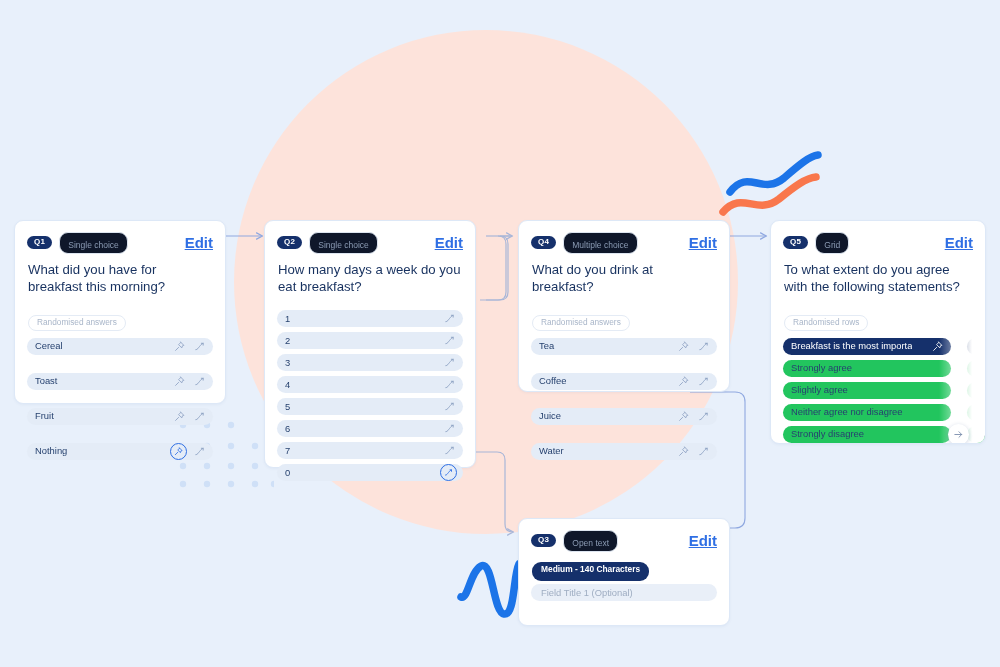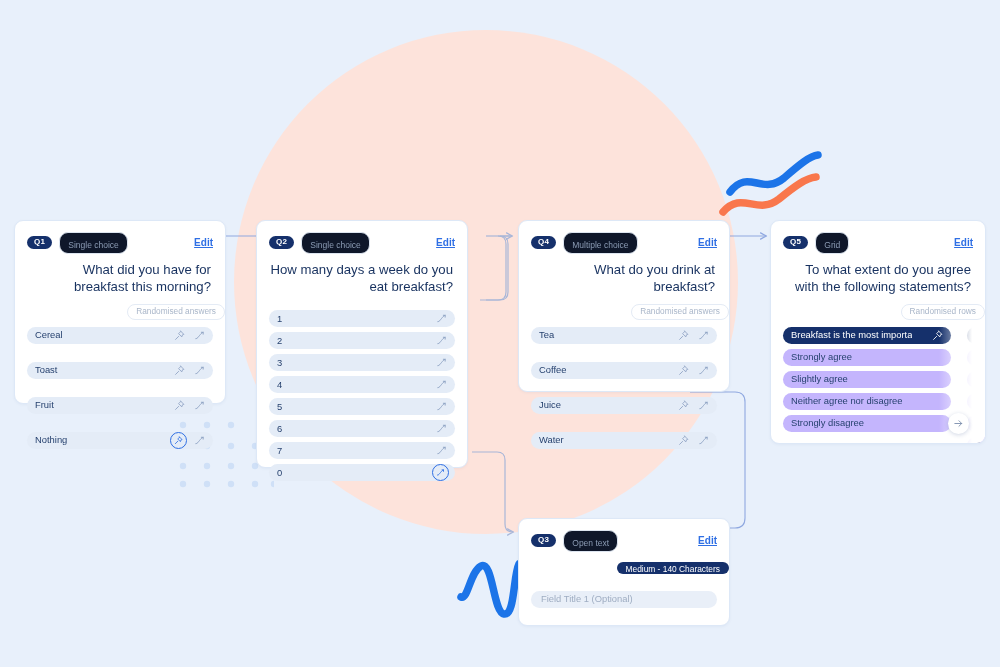--- a/index.html
+++ b/index.html
@@ -2,65 +2,65 @@
 <html><head>
 <meta charset="utf-8">
 <style>
   html,body{margin:0;padding:0;}
   body{
     width:1000px;height:667px;overflow:hidden;position:relative;
     background:#e8f0fb;
     font-family:"Liberation Sans","DejaVu Sans",sans-serif;
     -webkit-font-smoothing:antialiased;
   }
-  #stage{position:absolute;inset:0;width:1000px;height:667px;text-align:right;}
+  #stage{position:absolute;inset:0;width:1000px;height:667px;}
 
   
   .bg-circle{
     position:absolute;left:234px;top:30px;width:504px;height:504px;
     border-radius:50%;background:#fde3db;
   }
   .dots{position:absolute;left:178px;top:420px;}
   .bg-svg{position:absolute;left:0;top:0;width:1000px;height:667px;pointer-events:none;}
 
   
   .card{
     position:absolute;background:#ffffff;border:1px solid #dde8f7;
     border-radius:9px;box-sizing:border-box;
     box-shadow:0 1px 3px rgba(40,70,130,.05);
   }
   #card-q1{left:14px;top:220px;width:212px;height:184px;}
-  #card-q2{left:256px;top:220px;width:212px;height:248px;}
+  #card-q2{left:264px;top:220px;width:212px;height:248px;}
   #card-q4{left:518px;top:220px;width:212px;height:172px;}
   #card-q3{left:518px;top:518px;width:212px;height:108px;}
   #card-q5{left:770px;top:220px;width:216px;height:224px;overflow:hidden;}
 
   .card-head{
     display:flex;align-items:center;gap:7px;
     padding:11px 12px 0 12px;
   }
   .qbadge{
     background:#15306b;color:#ffffff;border-radius:9px;
     font-size:8px;font-weight:bold;letter-spacing:.3px;
     padding:2px 7px 3px;line-height:1;
   }
   .qtype{
     border:1px solid #dde5f0;color:#8b9bb4;background:#0f172a;
     border-radius:9px;font-size:8.5px;padding:8px 8px 3px;line-height:1;
   }
   .edit-link{
-    margin-left:auto;color:#2f6fe4;font-size:10px;
+    margin-left:auto;color:#2f6fe4;font-size:15px;
     text-decoration:underline;font-weight:bold;cursor:pointer;
   }
   .q-title{
     padding:7px 14px 0 13px;color:#17315f;
     font-size:13.2px;line-height:1.32;font-weight:normal;
   }
   .rand-pill{
-    margin:9px 0 0 13px;display:inline-block;
+    margin:20px 0 0 13px;display:inline-block;
     border:1px solid #e4ebf5;color:#a9b6c9;background:#fff;
     border-radius:9px;font-size:8.3px;padding:2px 8px 3px;line-height:1;
   }
   .opts{padding:7px 12px 10px 12px;display:flex;flex-direction:column;gap:18px;}
   .opt{
     position:relative;display:flex;align-items:center;
     background:#e4ecf7;border-radius:10px;height:17px;
     padding:0 8px;box-sizing:border-box;
   }
   .opt-label{font-size:9.4px;color:#27426f;line-height:1;}
@@ -72,39 +72,39 @@
     margin:-2px -2px;
   }
   .icon-ring .icon{width:9px;height:9px;}
 
   
   #card-q2 .opts{gap:5px;padding-top:15px;}
 
   
   .len-badge{
     margin:10px 0 0 13px;display:inline-block;background:#15306b;color:#fff;
-    border-radius:9px;font-size:8.4px;font-weight:normal;padding:3px 9px 1px;line-height:1;
+    border-radius:9px;font-size:8.4px;font-weight:bold;padding:3px 9px 8px;line-height:1;
   }
   .field{
-    margin:15px 12px 0 12px;background:#e9eff8;border-radius:10px;height:17px;
+    margin:3px 12px 0 12px;background:#e9eff8;border-radius:10px;height:17px;
     display:flex;align-items:center;padding:0 10px;box-sizing:border-box;
   }
   .field span{font-size:9.4px;color:#9fadc2;line-height:1;}
 
   
   .grid-wrap{padding:7px 0 10px 12px;display:flex;gap:16px;position:relative;}
   .grid-col{display:flex;flex-direction:column;gap:5px;flex:0 0 auto;width:168px;}
   .grid-col.second{width:100px;}
   .col-head{
     display:flex;align-items:center;background:#15306b;border-radius:10px;
     height:17px;padding:0 8px;box-sizing:border-box;overflow:hidden;
   }
   .col-head .opt-label{color:#ffffff;white-space:nowrap;overflow:hidden;}
   .col-head .opt-icons{margin-left:auto;}
-  .grid-col .opt{background:#c4b5fd;}
+  .grid-col .opt{background:#22c55e;}
   .fade-mask{
     position:absolute;right:0;top:0;width:46px;height:100%;
     background:linear-gradient(to right,rgba(255,255,255,0),#ffffff 72%);
     pointer-events:none;
   }
   .scroll-btn{
     position:absolute;right:16px;top:93px;width:21px;height:21px;border-radius:50%;
     background:#ffffff;box-shadow:0 1px 4px rgba(40,70,130,.22);
     display:flex;align-items:center;justify-content:center;z-index:3;cursor:pointer;
   }

